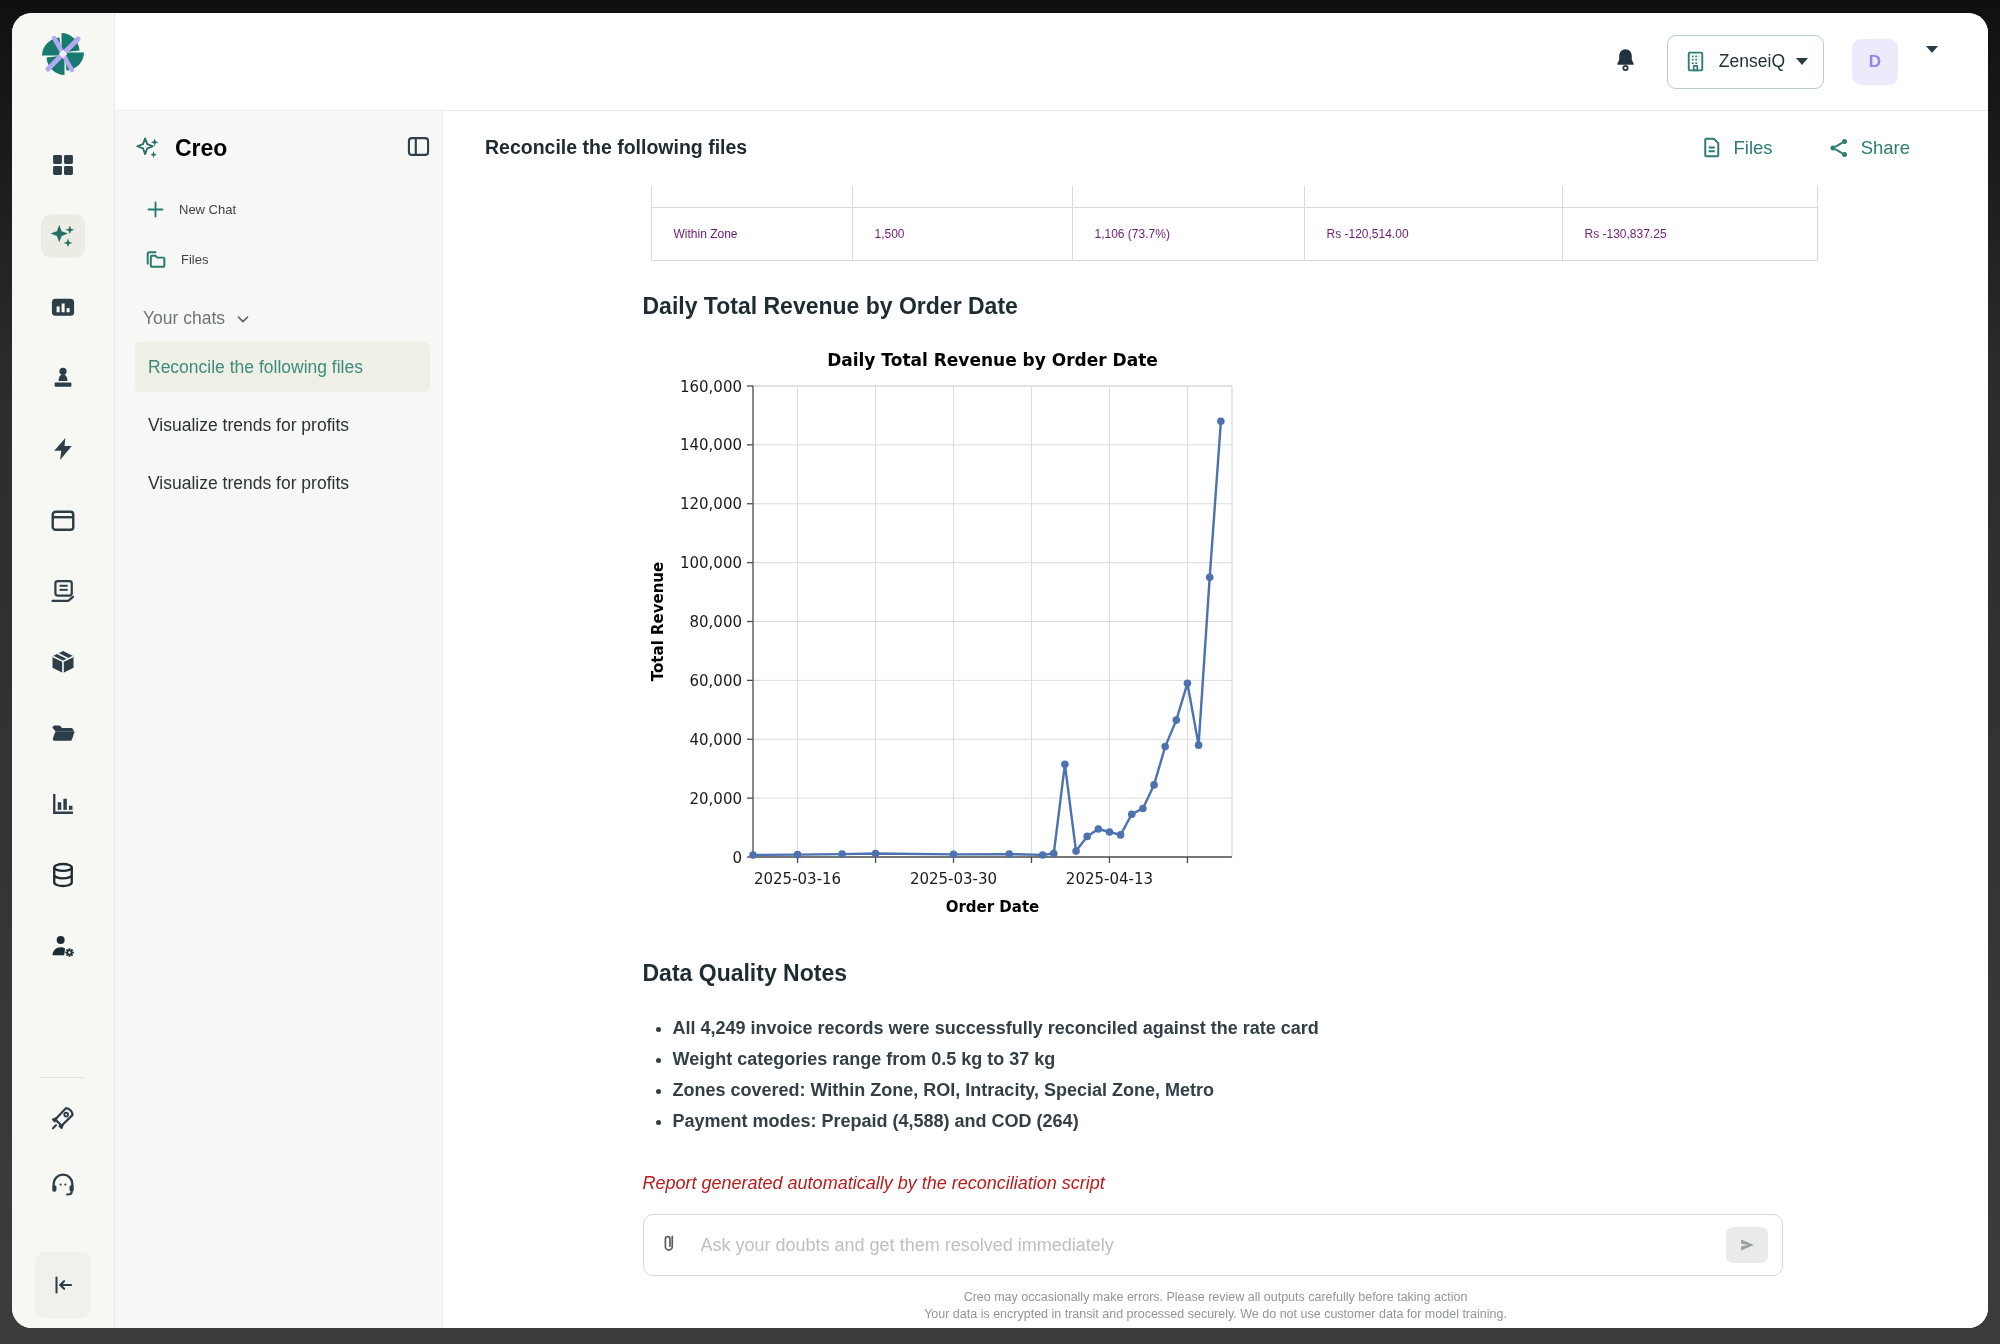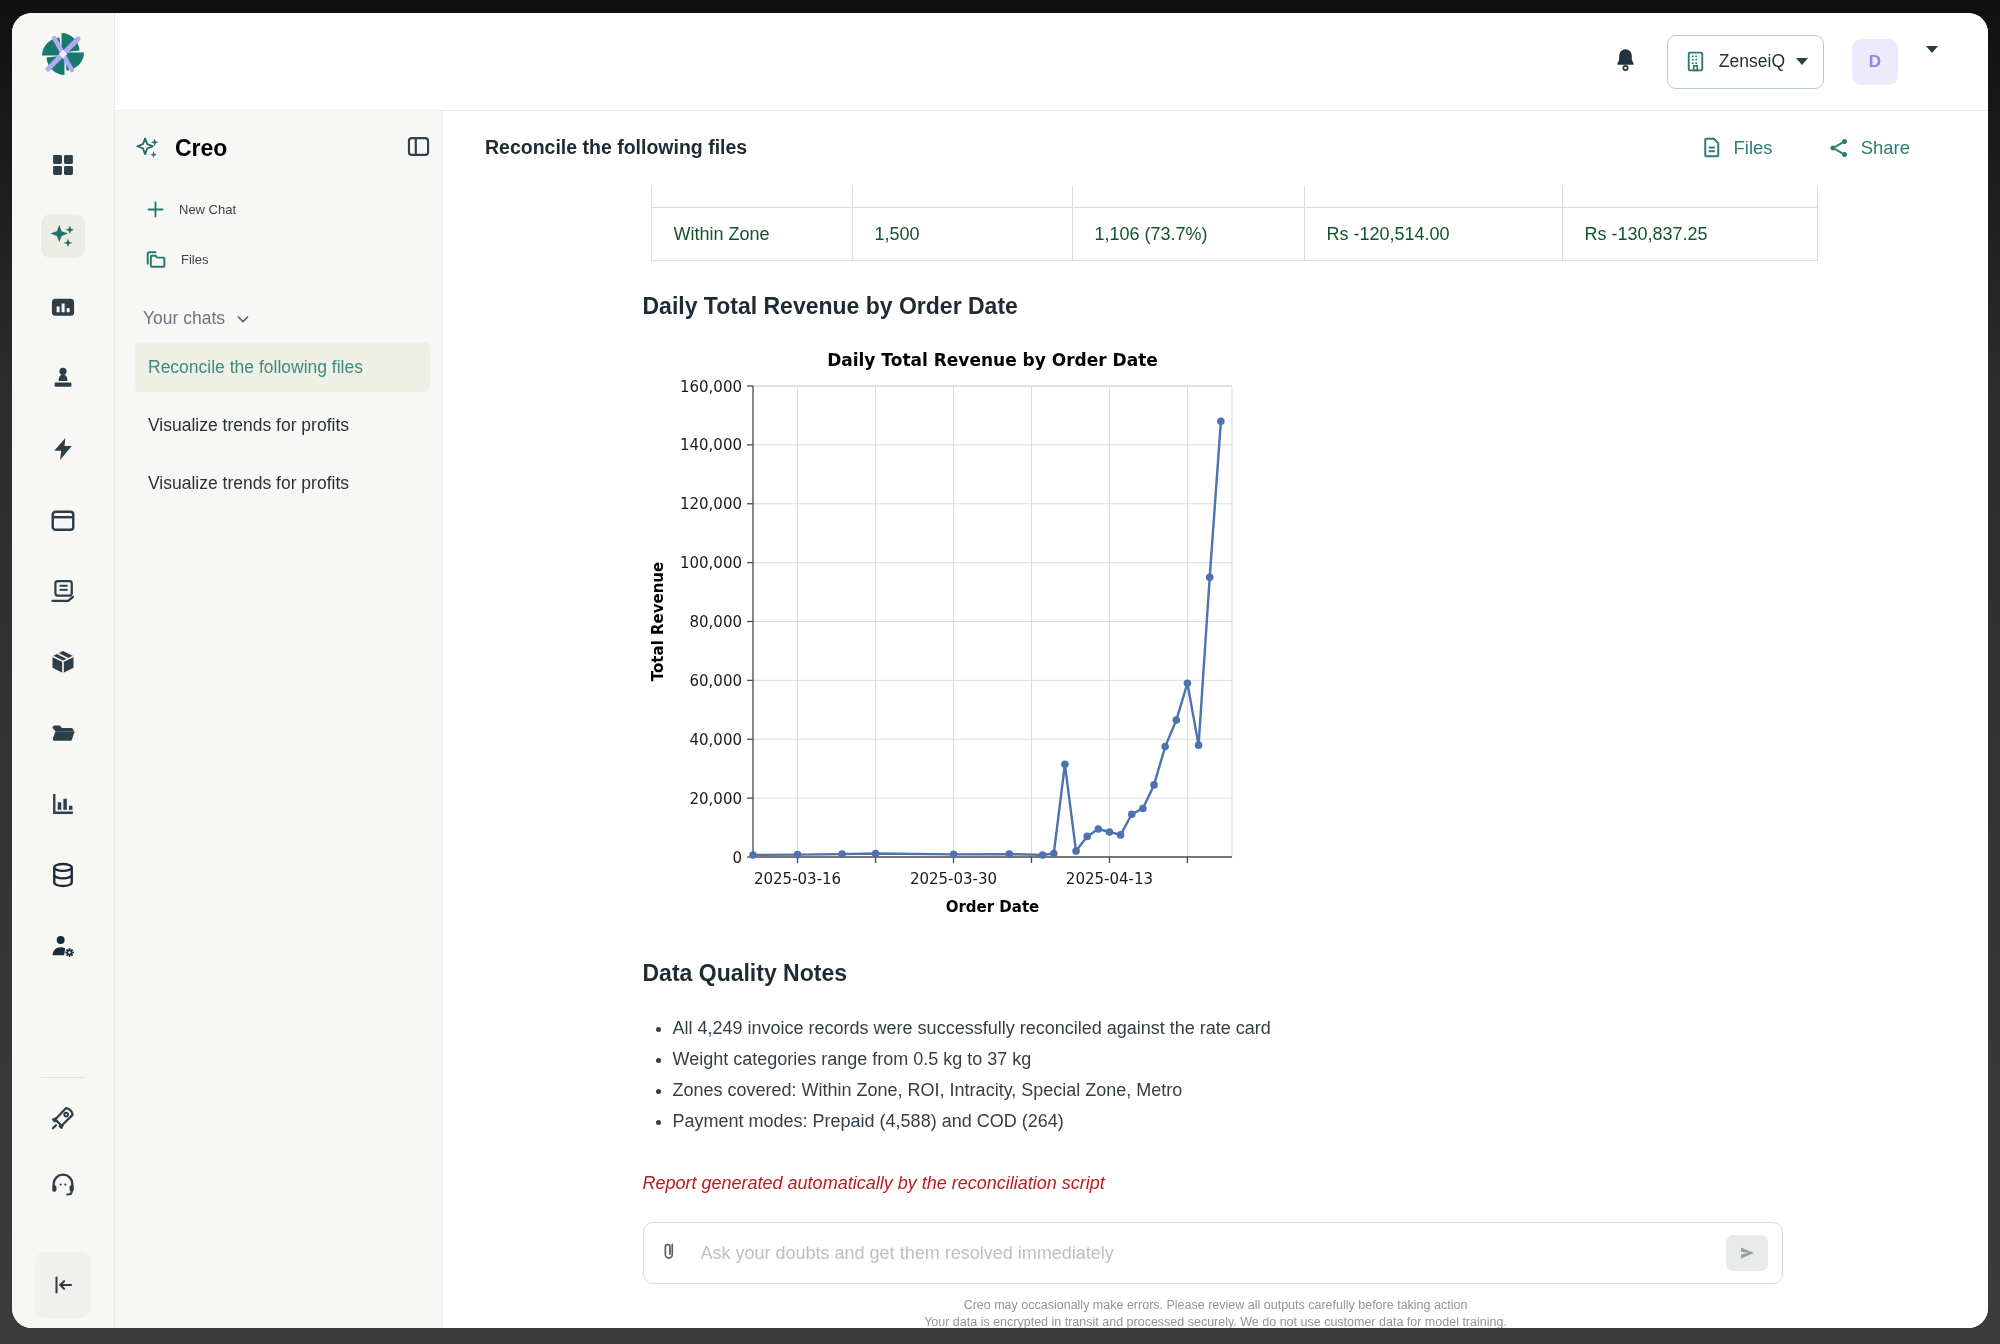--- a/index.html
+++ b/index.html
@@ -53,27 +53,27 @@
     margin:24px 78px 0 42px;}
   .main-title{font-size:19.5px;font-weight:600;color:#202c33;}
   .header-actions{display:flex;align-items:center;gap:54px;}
   .action{display:flex;align-items:center;gap:10px;font-size:18.5px;font-weight:500;color:#2c7c72;}
   .content{width:1146px;margin:26px auto 0;}
   .tbl{display:grid;grid-template-columns:201px 220px 232px 258px 256px;margin-left:8px;width:1167px;}
   .tcell{border-left:1px solid #dadada;border-bottom:1px solid #dadada;}
   .tcell:nth-child(5n){border-right:1px solid #dadada;}
   .tcell.partial{height:22px;}
   .tcell.rowcell{height:53px;display:flex;align-items:center;padding-left:22px;
-    font-size:18px;color:#14532d;}
+    font-size:12px;color:#701a75;}
   h2.sec{font-size:23px;font-weight:600;color:#1d2b33;margin:32px 0 0 0;}
   #chart-svg{display:block;margin-top:26px;}
-  .notes{margin:26px 0 0 0;padding-left:30px;}
+  .notes{margin:26px 0 0 0;padding-left:30px;font-weight:bold;}
   .notes li{font-size:18px;color:#333f47;line-height:31px;}
   .report-note{margin-top:36px;font-style:italic;font-size:18px;color:#b91c1c;}
-  .composer{margin-top:28px;width:1140px;height:62px;border:1px solid #d6d8da;border-radius:10px;
+  .composer{margin-top:20px;width:1140px;height:62px;border:1px solid #d6d8da;border-radius:10px;
     display:flex;align-items:center;padding:0 14px 0 16px;background:#fff;justify-content:center;}
   .composer input{flex:1;border:none;outline:none;font-size:18px;color:#333;
     margin-left:16px;font-family:"Liberation Sans",sans-serif;background:transparent;}
   .composer input::placeholder{color:#bcc0c3;}
   .send-btn{width:42px;height:36px;background:#e9eaea;border-radius:7px;display:flex;
     align-items:center;justify-content:center;}
   .disclaimer{margin-top:13px;text-align:center;font-size:12.5px;color:#90959a;line-height:17px;}
 </style>
 </head>
 <body>

